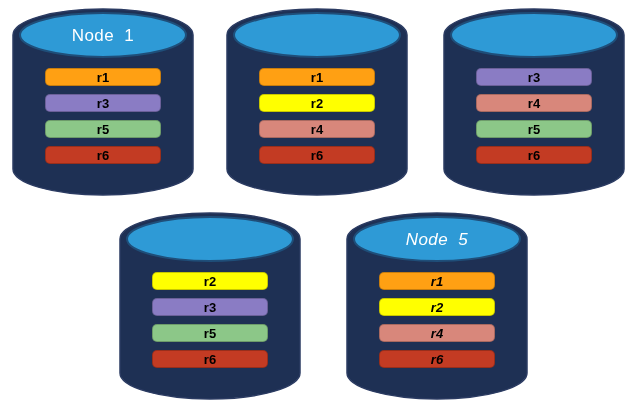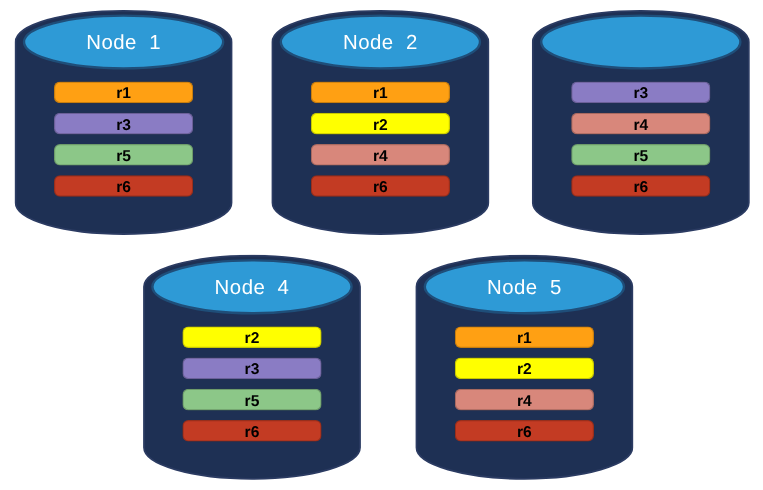--- a/index.html
+++ b/index.html
@@ -100,21 +100,20 @@
         <div class="bar" style="background: rgb(195, 59, 35);">
           <span>r6</span>
         </div>
       </div>
     </div>
     <div class="node" style="left: 226px; top: 8px;">
       <svg class="cyl" width="182" height="188" viewBox="0 0 182 188">
         <path class="body" d="M1,27 A90,26 0 0 1 181,27 L181,161 A90,26 0 0 1 1,161 Z"></path>
         <ellipse class="top" cx="91" cy="27" rx="83" ry="22"></ellipse>
       </svg>
-      <div class="title">Node  2</div>
       <div class="bars">
         <div class="bar" style="background: rgb(255, 160, 19);">
           <span>r1</span>
         </div>
         <div class="bar" style="background: rgb(255, 255, 0);">
           <span>r2</span>
         </div>
         <div class="bar" style="background: rgb(216, 135, 123);">
           <span>r4</span>
         </div>
@@ -141,37 +140,36 @@
         <div class="bar" style="background: rgb(195, 59, 35);">
           <span>r6</span>
         </div>
       </div>
     </div>
     <div class="node" style="left: 119px; top: 212px;">
       <svg class="cyl" width="182" height="188" viewBox="0 0 182 188">
         <path class="body" d="M1,27 A90,26 0 0 1 181,27 L181,161 A90,26 0 0 1 1,161 Z"></path>
         <ellipse class="top" cx="91" cy="27" rx="83" ry="22"></ellipse>
       </svg>
-      <div class="title">Node  4</div>
       <div class="bars">
         <div class="bar" style="background: rgb(255, 255, 0);">
           <span>r2</span>
         </div>
         <div class="bar" style="background: rgb(138, 124, 196);">
           <span>r3</span>
         </div>
         <div class="bar" style="background: rgb(140, 199, 136);">
           <span>r5</span>
         </div>
         <div class="bar" style="background: rgb(195, 59, 35);">
           <span>r6</span>
         </div>
       </div>
     </div>
-    <div class="node" style="left: 346px; top: 212px;">
+    <div class="node" style="left: 346px; top: 212px; font-style: italic;">
       <svg class="cyl" width="182" height="188" viewBox="0 0 182 188">
         <path class="body" d="M1,27 A90,26 0 0 1 181,27 L181,161 A90,26 0 0 1 1,161 Z"></path>
         <ellipse class="top" cx="91" cy="27" rx="83" ry="22"></ellipse>
       </svg>
       <div class="title">Node  5</div>
       <div class="bars">
         <div class="bar" style="background: rgb(255, 160, 19);">
           <span>r1</span>
         </div>
         <div class="bar" style="background: rgb(255, 255, 0);">

